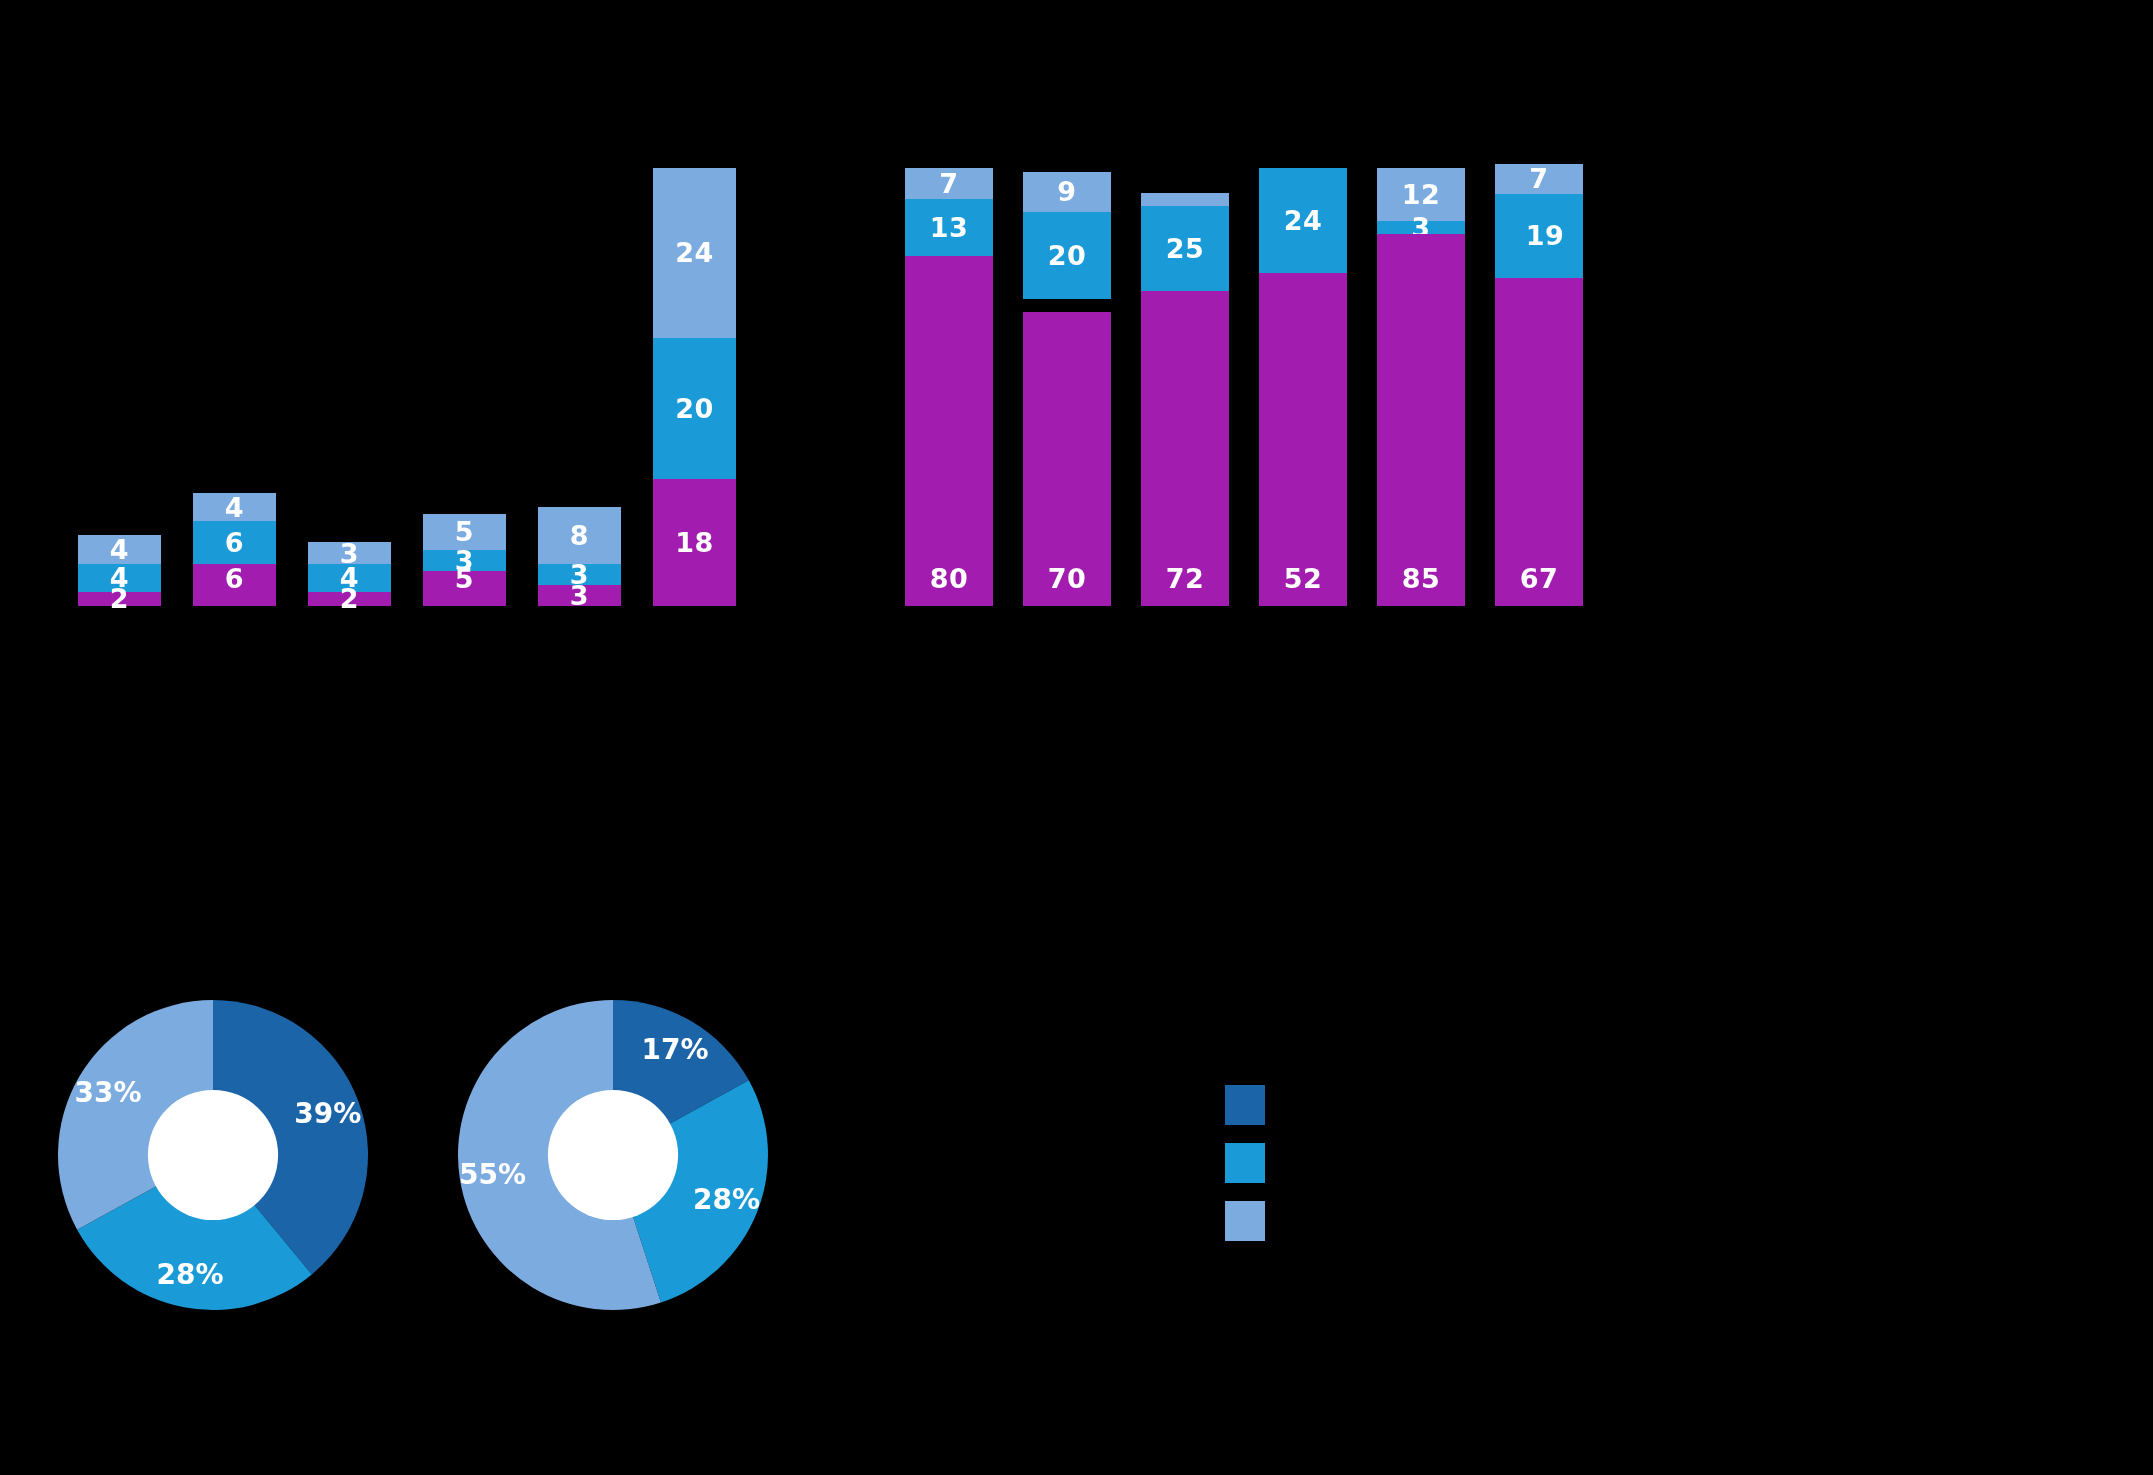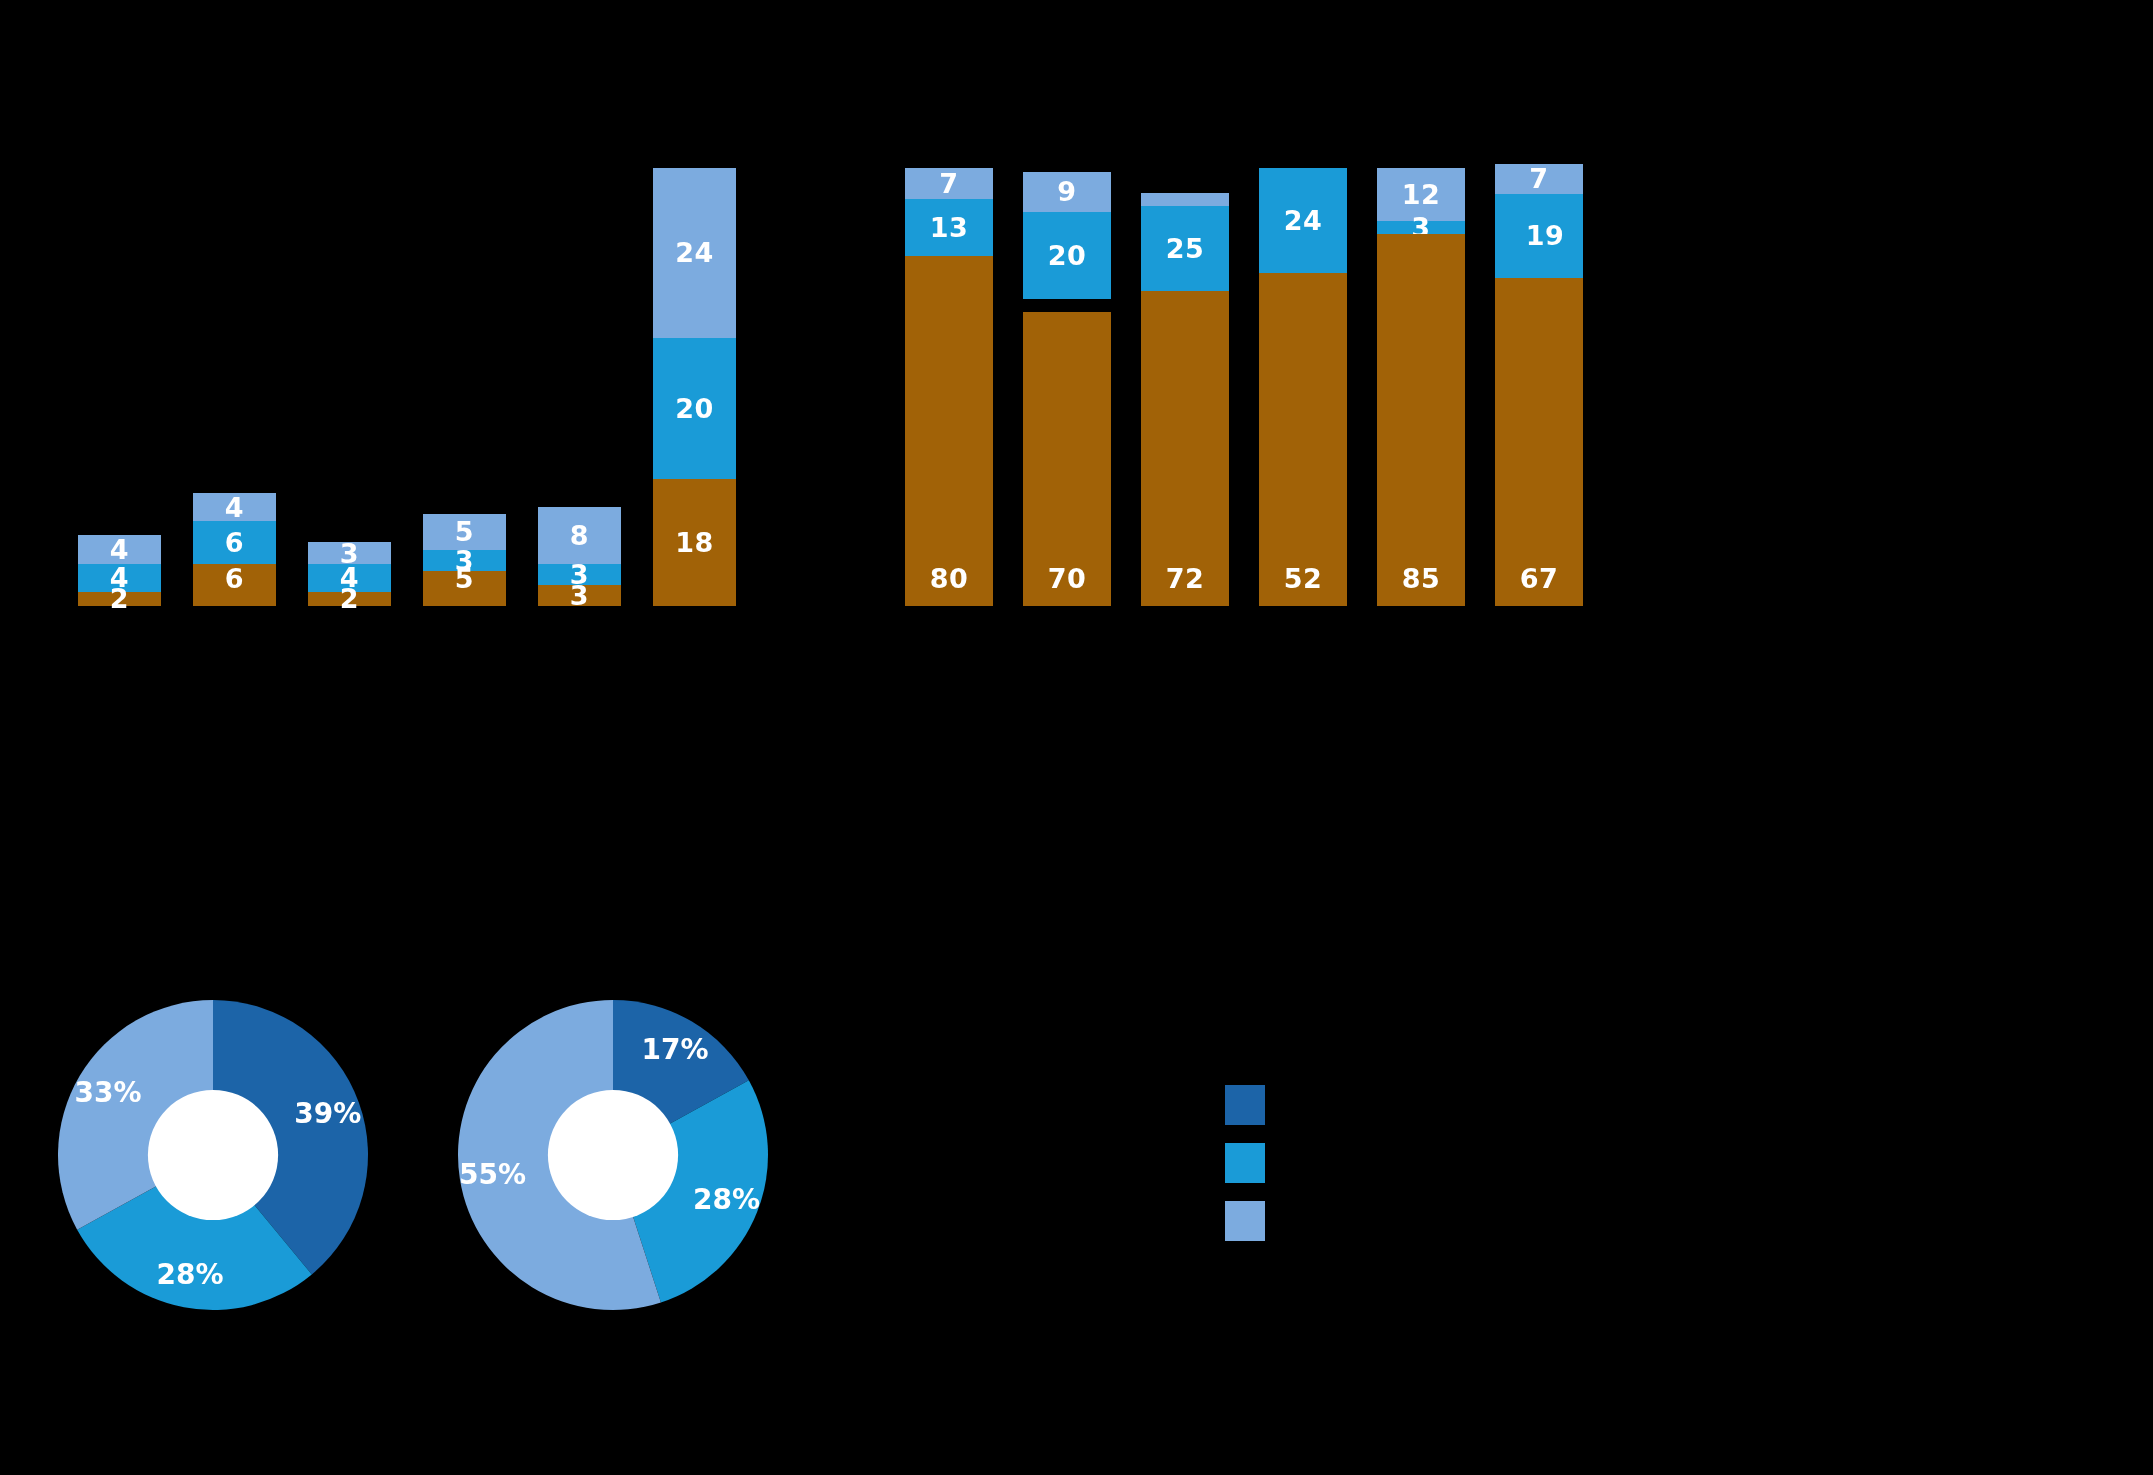--- a/index.html
+++ b/index.html
@@ -41,21 +41,21 @@
 
   .bar-seg {
     width: 100%;
     position: relative;
     display: flex;
     align-items: center;
     justify-content: center;
     box-sizing: border-box;
   }
 
-  .seg-dark   { background: #a16207; }
+  .seg-dark   { background: #a21caf; }
   .seg-medium { background: #1a9bd7; }
   .seg-light  { background: #7cabdf; }
 
   .seg-label {
     color: #ffffff;
     font-weight: bold;
     font-size: 27px;
     line-height: 1;
     letter-spacing: .5px;
     user-select: none;

